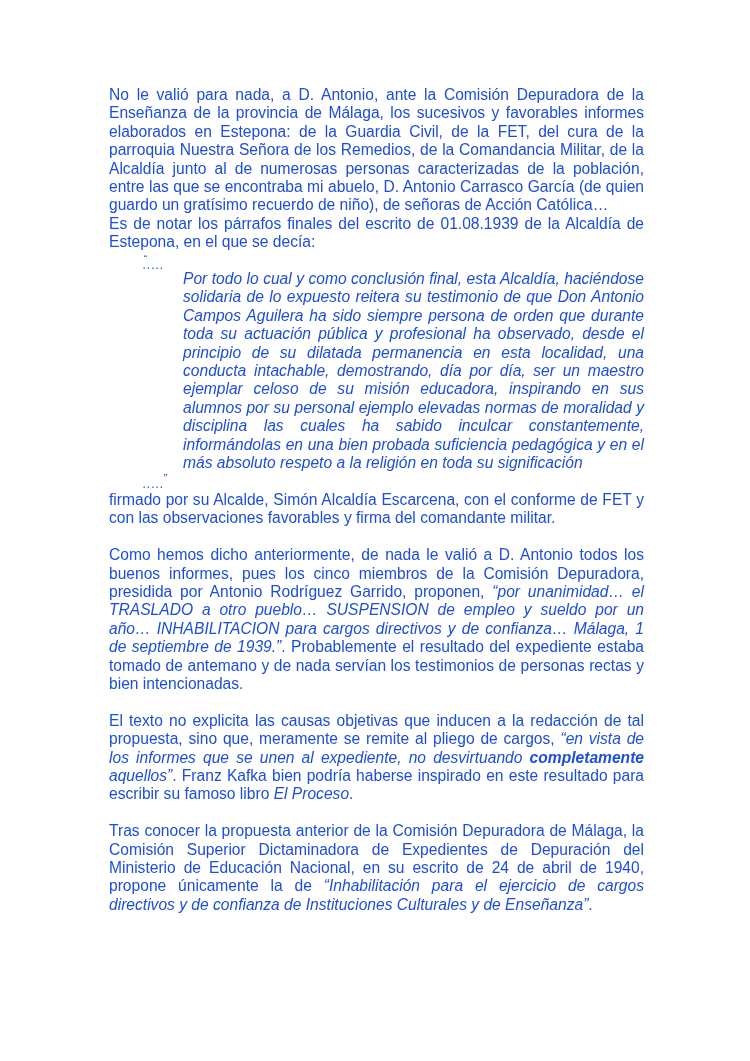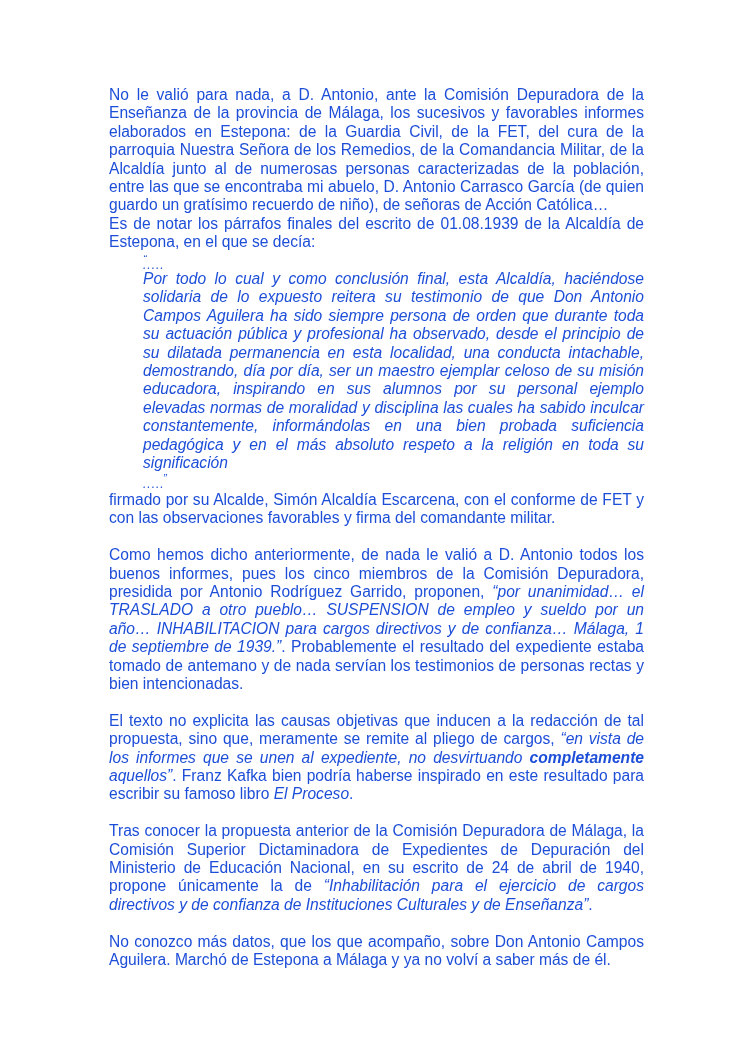--- a/index.html
+++ b/index.html
@@ -30,20 +30,21 @@
     .para.tight {
       margin: 0;
     }
     .quote {
       margin: 0 0 0 34px;
       font-style: italic;
     }
     .quote .body {
       display: block;
       text-align: justify;
+      margin-left: 40px;
     }
     .open-block { display:block; height: 18.4px; position: relative; }
     .open-block .qm { position:absolute; left:0; top:-2px; font-size: 11px; }
     .open-block .dots { position:absolute; left:0; top:4px; font-size: 12px; letter-spacing:1px; }
     .close-block { display:block; height: 18.4px; position: relative; }
     .close-block .qm { position:absolute; left:20px; top:-4px; font-size: 11px; }
     .close-block .dots { position:absolute; left:0; top:2px; font-size: 12px; letter-spacing:1px; }
     em { font-style: italic; }
     strong.emph { font-weight: bold; font-style: italic; }
   </style>
@@ -68,15 +69,14 @@
   </div>
 
   <p class="para">firmado por su Alcalde, Simón Alcaldía Escarcena, con el conforme de FET y con las observaciones favorables y firma del comandante militar.</p>
 
   <p class="para"><span>Como hemos dicho anteriormente, de nada le valió a D. Antonio todos los buenos informes, pues los cinco miembros de la Comisión Depuradora, presidida por Antonio Rodríguez Garrido, proponen, </span><em>“por unanimidad… el TRASLADO a otro pueblo… SUSPENSION de empleo y sueldo por un año… INHABILITACION para cargos directivos y de confianza… Málaga, 1 de septiembre de 1939.”</em><span>. Probablemente el resultado del expediente estaba tomado de antemano y de nada servían los testimonios de personas rectas y bien intencionadas.</span></p>
 
   <p class="para"><span>El texto no explicita las causas objetivas que inducen a la redacción de tal propuesta, sino que, meramente se remite al pliego de cargos, </span><em>“en vista de los informes que se unen al expediente, no desvirtuando </em><strong class="emph">completamente</strong><em> aquellos”</em><span>. Franz Kafka bien podría haberse inspirado en este resultado para escribir su famoso libro </span><em>El Proceso</em><span>.</span></p>
 
   <p class="para"><span>Tras conocer la propuesta anterior de la Comisión Depuradora de Málaga, la Comisión Superior Dictaminadora de Expedientes de Depuración del Ministerio de Educación Nacional, en su escrito de 24 de abril de 1940, propone únicamente la de </span><em>“Inhabilitación para el ejercicio de cargos directivos y de confianza de Instituciones Culturales y de Enseñanza”</em><span>.</span></p>
 
-  <p class="para">No conozco más datos, que los que acompaño, sobre Don Antonio Campos Aguilera. Marchó de Estepona a Málaga y ya no volví a saber más de él.</p>
 
 </div>
 
 </body></html>

